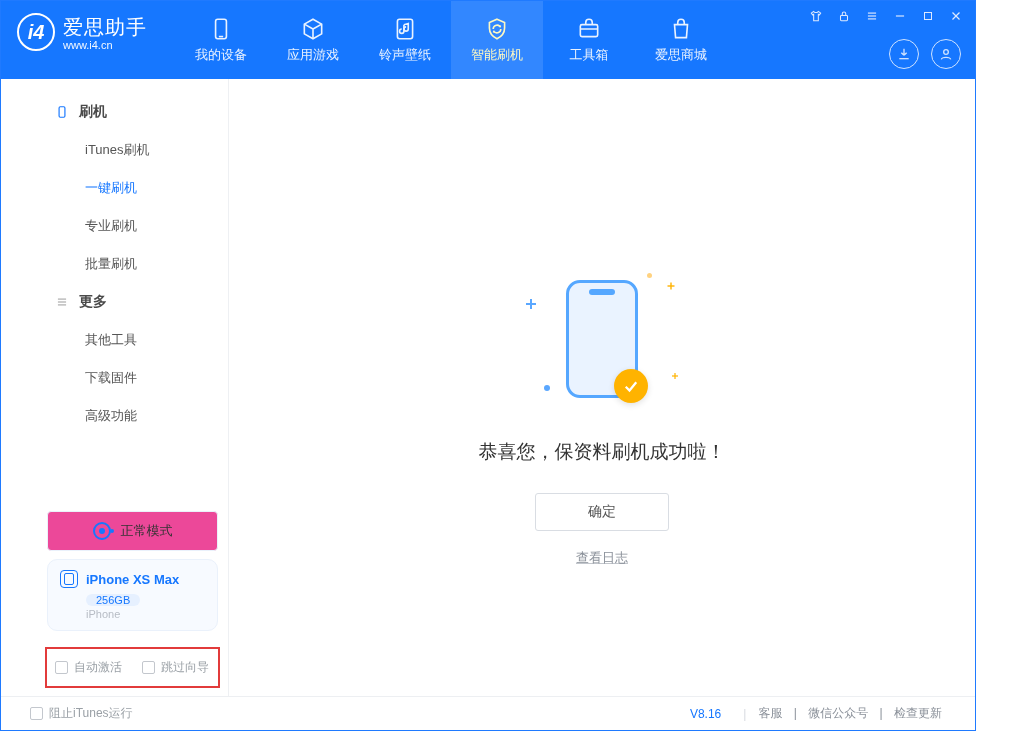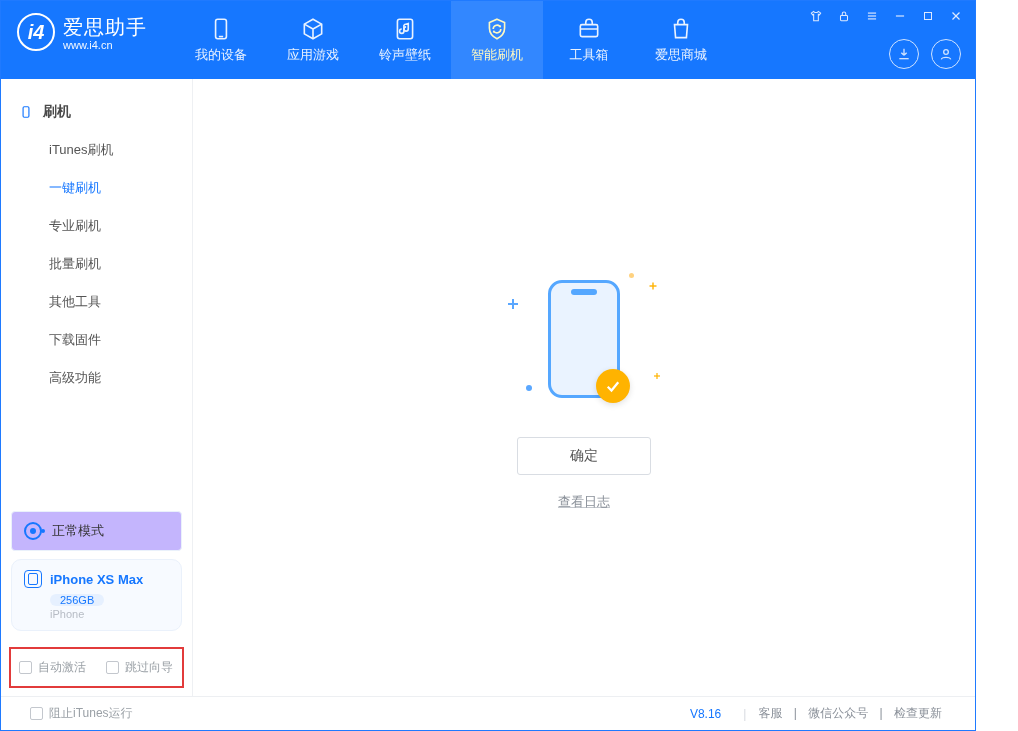--- a/index.html
+++ b/index.html
@@ -14,28 +14,28 @@
   .tabs { display:flex; align-items:stretch; margin-left:14px; height:100%; }
   .tab { width:92px; display:flex; flex-direction:column; align-items:center; justify-content:center; gap:4px; font-size:13px; cursor:pointer; color:#e9f2ff;}
   .tab.active { background:rgba(255,255,255,.12); color:#fef9c3;}
   .tab svg, .tab .ico { width:26px; height:26px; }
   .winctrls { position:absolute; top:6px; right:10px; display:flex; gap:10px; align-items:center; color:#dce9ff; font-size:13px;}
   .winctrls span { cursor:pointer; display:inline-flex; align-items:center; justify-content:center; width:18px; height:18px;}
   .hdr-right { position:absolute; right:14px; bottom:10px; display:flex; gap:12px; }
   .circ-btn { width:30px; height:30px; border:1.5px solid #cfe3ff; border-radius:50%; display:flex; align-items:center; justify-content:center; cursor:pointer; color:#cfe3ff;}
   
   .body { flex:1; display:flex; min-height:0;}
-  .sidebar { width:192px; border-right:1px solid #eef0f3; display:flex; flex-direction:column; }
+  .sidebar { width:192px; border-right:1px solid #eef0f3; display:flex; flex-direction:column;margin-left:36px; }
   .side-scroll { flex:1; overflow:auto; padding-top:14px; }
   .sec-head { display:flex; align-items:center; gap:10px; padding:10px 18px; color:#4a4a4a; font-weight:600; font-size:14px;}
   .sec-head svg { width:14px; height:14px; color:#1677ff;}
   .sec-head.gray svg{ color:#aaa;}
   .side-item { padding:10px 18px 10px 48px; font-size:13px; color:#555; cursor:pointer;}
   .side-item.active { color:#1677ff; }
-  .mode-card { margin:8px 10px; border:1px solid #eaf1fb; background:#c4b5fd; border-radius:4px; padding:10px 12px; display:flex; align-items:center; gap:10px; color:#333; font-size:13px;}
+  .mode-card { margin:8px 10px; border:1px solid #eaf1fb; background:#ec4899; border-radius:4px; padding:10px 12px; display:flex; align-items:center; gap:10px; color:#333; font-size:13px;justify-content:center;}
   .mode-dot { width:18px; height:18px; border-radius:50%; border:2px solid #1677ff; display:flex; align-items:center; justify-content:center;}
   .mode-dot:before{content:""; width:6px;height:6px;border-radius:50%;background:#1677ff; box-shadow:10px 0 0 -1px #1677ff;}
   .dev-card { margin:0 10px 10px; border:1px solid #eaf1fb; background:#f7faff; border-radius:10px; padding:10px 12px;}
   .dev-top{ display:flex; align-items:center; gap:8px;}
   .dev-ico{ width:18px;height:18px;border:1.5px solid #1677ff;border-radius:4px; display:flex;align-items:center;justify-content:center;}
   .dev-ico:before{content:"";width:8px;height:10px;border:1px solid #1677ff;border-radius:2px;}
   .dev-name{ color:#1677ff; font-weight:600; font-size:13px;}
   .dev-cap{ margin:6px 0 2px 26px; display:inline-block; background:#e6f0ff; color:#1677ff; font-size:11px; padding:0 10px; border-radius:10px;}
   .dev-sub{ margin-left:26px; color:#b7bcc5; font-size:11px;}
   .opts-row { border:2px solid #e23b3b; margin:6px 8px 8px; padding:10px 8px; display:flex; gap:20px; align-items:center;}
@@ -189,20 +189,28 @@
           <svg viewBox="0 0 24 24" fill="none" stroke="currentColor" stroke-width="2">
               <rect x="7" y="3" width="10" height="18" rx="2"></rect>
             </svg>
           <span>刷机</span>
         </div>
         <div class="side-item">iTunes刷机</div>
         <div class="side-item active">一键刷机</div>
         <div class="side-item">专业刷机</div>
         <div class="side-item">批量刷机</div>
 
+        <div class="sec-head gray">
+          <svg viewBox="0 0 24 24" stroke="currentColor" stroke-width="2">
+              <line x1="5" y1="7" x2="19" y2="7"></line>
+              <line x1="5" y1="12" x2="19" y2="12"></line>
+              <line x1="5" y1="17" x2="19" y2="17"></line>
+            </svg>
+          <span>更多</span>
+        </div>
         <div class="side-item">其他工具</div>
         <div class="side-item">下载固件</div>
         <div class="side-item">高级功能</div>
       </div>
 
       <div class="mode-card">
         <span class="mode-dot"></span>
         <span>正常模式</span>
       </div>
       <div class="dev-card">
@@ -232,20 +240,21 @@
         <span class="spark c"></span>
         <span class="dotdec d1"></span>
         <span class="dotdec d2"></span>
         <div class="phone"></div>
         <div class="badge">
           <svg viewBox="0 0 24 24" fill="none" stroke="currentColor" stroke-width="3">
               <polyline points="5 13 10 18 19 7"></polyline>
             </svg>
         </div>
       </div>
+      <div class="msg">恭喜您，保资料刷机成功啦！</div>
       <button class="ok-btn">确定</button>
       <a class="loglink">查看日志</a>
     </div>
   </div>
 
   <div class="footer">
     <div class="left">
       <label class="chk">
         <span class="chk-box"></span>
         <span>阻止iTunes运行</span>

